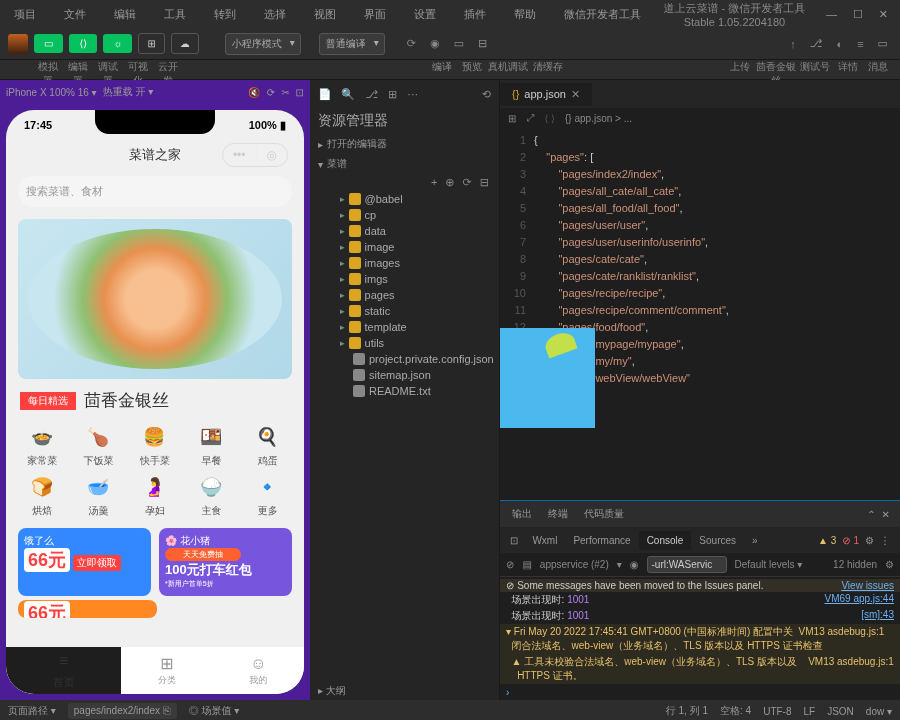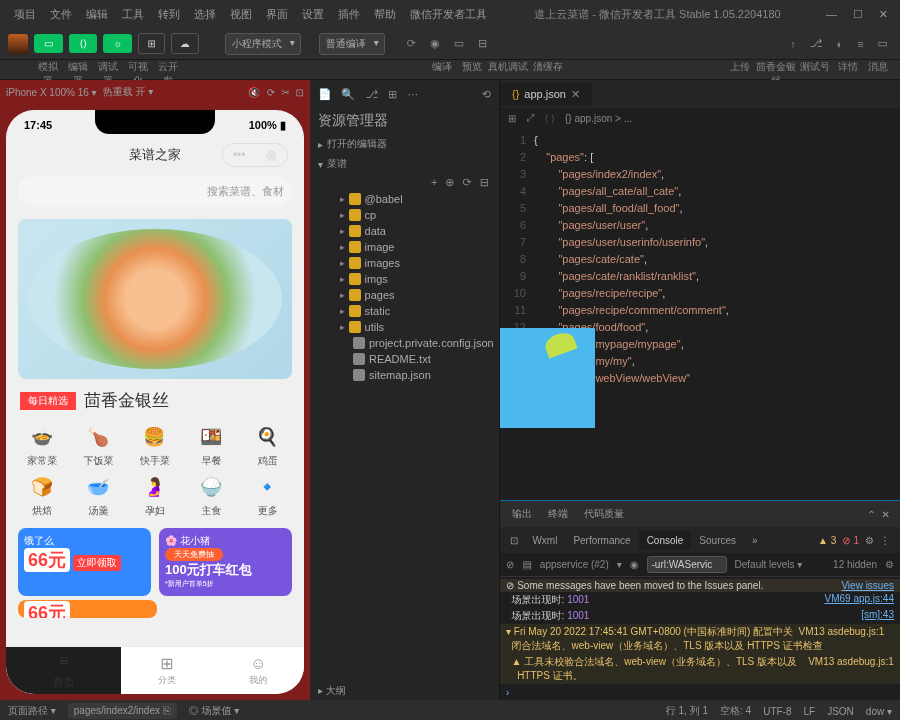--- a/index.html
+++ b/index.html
@@ -1,46 +1,46 @@
 <!DOCTYPE html>
 <html><head>
 <meta charset="utf-8">
 <style>
 *{box-sizing:border-box;margin:0;padding:0;font-family:"Microsoft YaHei",Arial,sans-serif}
 body{background:#1e1e1e;color:#ccc;font-size:11px;width:900px;height:720px;overflow:hidden}
 .titlebar{height:28px;background:#2d2d2d;display:flex;align-items:center;padding:0 8px;font-size:11px;color:#999}
-.titlebar .menus{display:flex;gap:2px}
+.titlebar .menus{display:flex;gap:16px}
 .titlebar .menus span{padding:2px 6px;cursor:pointer}
 .titlebar .title{flex:1;text-align:center;color:#888}
 .titlebar .winbtns{display:flex;gap:8px;color:#999}
 .titlebar .winbtns span{padding:4px;cursor:pointer}
 .toolbar{height:32px;background:#2d2d2d;display:flex;align-items:center;padding:0 8px;gap:6px;border-bottom:1px solid #181818}
 .tbtn{background:#555;border-radius:3px;padding:4px 8px;color:#ccc;font-size:10px;display:inline-flex;align-items:center;gap:3px}
 .tbtn.green{background:#07c160;color:#fff;padding:4px 10px}
 .tbtn.bordered{background:transparent;border:1px solid #555}
 .select{background:#3a3a3a;border:1px solid #555;padding:3px 18px 3px 6px;border-radius:3px;font-size:10px;position:relative;color:#aaa}
 .select:after{content:"▾";position:absolute;right:5px}
 .toolbar .spacer{flex:1}
 .toolbar .iconbtn{color:#888;padding:4px;cursor:pointer}
 .sublabels{height:20px;background:#2d2d2d;display:flex;align-items:flex-start;padding:0 8px;gap:6px;font-size:10px;color:#888;border-bottom:1px solid #181818}
 .sublabels span{width:28px;text-align:center}
 .sublabels .group{display:flex;gap:2px}
 .main{display:flex;height:620px}
-.simpane{width:310px;background:#7f1d1d;display:flex;flex-direction:column}
+.simpane{width:310px;background:#4c1d95;display:flex;flex-direction:column}
 .simtop{height:24px;display:flex;align-items:center;padding:0 6px;font-size:10px;color:#999;gap:6px}
 .simtop .spacer{flex:1}
 .phone{flex:1;background:#f0f0f0;margin:6px;border-radius:28px;overflow:hidden;position:relative;display:flex;flex-direction:column}
 .phonestatus{height:30px;display:flex;align-items:center;justify-content:space-between;padding:0 18px;font-size:11px;font-weight:600;color:#000}
 .notch{position:absolute;top:0;left:50%;transform:translateX(-50%);width:120px;height:24px;background:#000;border-radius:0 0 14px 14px}
 .appheader{display:flex;align-items:center;justify-content:center;padding:6px;position:relative}
 .appheader .title{font-size:13px;color:#333;font-weight:500}
 .appheader .caps{position:absolute;right:16px;display:flex;gap:0;border:1px solid #ddd;border-radius:14px;overflow:hidden}
 .appheader .caps span{padding:4px 10px;font-size:12px;border-left:1px solid #eee}
 .appheader .caps span:first-child{border:none}
-.searchbar{margin:6px 12px;background:#f5f5f5;border-radius:16px;padding:8px;text-align:right;color:#999;font-size:11px}
+.searchbar{margin:6px 12px;background:#f5f5f5;border-radius:16px;padding:8px;text-align:left;color:#999;font-size:11px}
 .banner{margin:6px 12px;height:160px;background:linear-gradient(135deg,#c8e6f0,#b0d8e8);border-radius:8px;position:relative;overflow:hidden}
 .banner .dish{position:absolute;inset:10px;border-radius:50%;background:radial-gradient(circle,#f8c090 20%,#e89050 35%,#8fc070 50%,#c8e6f0 70%)}
 .tagrow{display:flex;align-items:center;gap:8px;padding:4px 14px}
 .tagrow .tag{background:#ff4040;color:#fff;padding:2px 8px;border-radius:0;font-size:10px}
 .tagrow .txt{font-size:17px;color:#333}
 .catgrid{display:grid;grid-template-columns:repeat(5,1fr);gap:4px;padding:6px 10px}
 .cat{display:flex;flex-direction:column;align-items:center;gap:2px}
 .cat .ico{width:30px;height:30px;border-radius:6px;display:flex;align-items:center;justify-content:center;font-size:18px}
 .cat .lbl{font-size:10px;color:#555}
 .promos{display:flex;gap:8px;padding:4px 12px}
@@ -248,21 +248,21 @@
           </div>
         </div>
       <div class="promos">
         <div class="promo blue">
           <div>饿了么</div>
           <div class="big">66元</div>
           <div style="background:#ff4040;display:inline-block;padding:1px 4px;border-radius:3px;margin-top:0">立即领取</div>
         </div>
         <div class="promo purple">
           <div>🌸 <span>花小猪</span></div>
-          <div style="background:#ff6030;border-radius:8px;padding:1px 9px;font-size:8px;display:inline-block">天天免费抽</div>
+          <div style="background:#ff6030;border-radius:8px;padding:1px 18px;font-size:8px;display:inline-block">天天免费抽</div>
           <div style="font-size:13px;font-weight:700">100元打车红包</div>
           <div style="font-size:7px">*新用户首单5折</div>
         </div>
       </div>
       <div class="promos" style="margin-top:-4px">
         <div class="promo orange" style="height:18px;padding:1px 6px">
           <span class="big">66元</span>
         </div>
           <div style="flex:1"></div>
       </div>
@@ -305,24 +305,25 @@
     </div>
     <div class="tree" id="tree">
         <div class="node l1"><span class="fico"></span>@babel</div>
         <div class="node l1"><span class="fico"></span>cp</div>
         <div class="node l1"><span class="fico"></span>data</div>
         <div class="node l1"><span class="fico"></span>image</div>
         <div class="node l1"><span class="fico"></span>images</div>
         <div class="node l1"><span class="fico"></span>imgs</div>
         <div class="node l1"><span class="fico"></span>pages</div>
         <div class="node l1"><span class="fico"></span>static</div>
+        <div class="node l1"><span class="fico"></span>template</div>
         <div class="node l1"><span class="fico"></span>utils</div>
         <div class="node l1 file"><span class="fico"></span>project.private.config.json</div>
+        <div class="node l1 file"><span class="fico"></span>sitemap.json</div>
         <div class="node l1 file"><span class="fico"></span>README.txt</div>
-        <div class="node l1 file"><span class="fico"></span>sitemap.json</div>
       </div>
     <div class="outline-bar">▸ <span>大纲</span></div>
   </div>
 
   <div class="editorwrap">
     <div class="tabs">
       <div class="tab active">
         <span style="color:#daa520">{}</span>
           <span>app.json</span>
           <span style="color:#888">✕</span>

